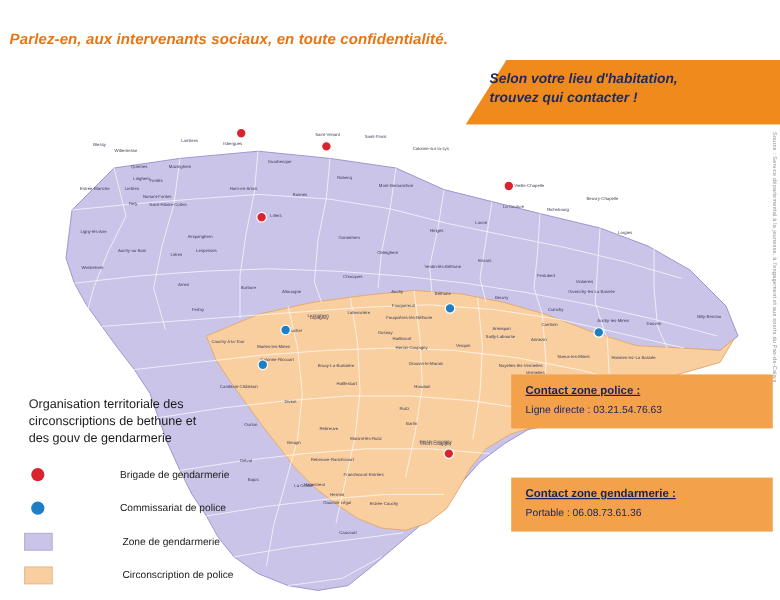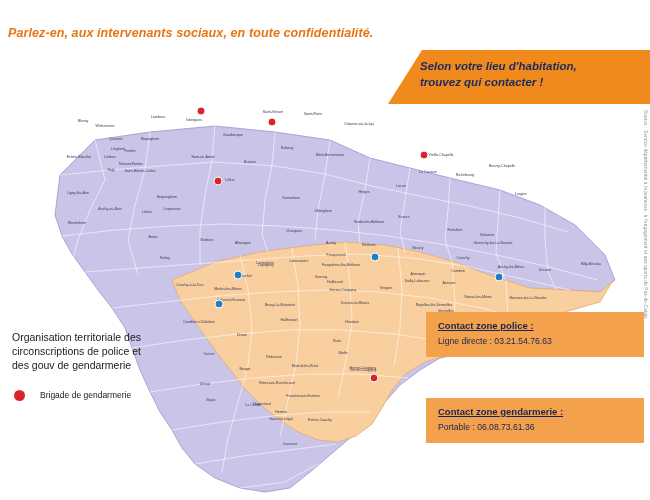--- a/index.html
+++ b/index.html
@@ -20,37 +20,37 @@
     white-space:nowrap;
   }
 
   
   .banner{
     position:absolute;right:0;top:50px;width:262px;height:54px;
     background:#f08a1c;
     clip-path:polygon(34px 0, 100% 0, 100% 100%, 0 100%);
   }
   .banner-txt{
-    position:absolute;right:18px;top:58px;width:212px;
+    position:absolute;right:30px;top:58px;width:212px;
     color:#1a2a5e;font-size:11.5px;font-weight:bold;font-style:italic;
     line-height:16px;text-align:left;
   }
 
   
   .map-area{position:absolute;left:0;top:40px;width:650px;height:460px;}
 
   
   .legend{
-    position:absolute;left:8px;top:330px;width:228px;
+    position:absolute;left:20px;top:330px;width:228px;
   }
   .legend-title{
     font-size:10.5px;color:#1b1b1b;line-height:14px;margin-bottom:12px;
     padding-left:4px;
   }
-  .legend-row{display:flex;align-items:center;height:22px;margin-bottom:6px;}
+  .legend-row{display:flex;align-items:center;height:22px;margin-bottom:6px;gap:48px;}
   .legend-swatch{width:22px;height:13px;margin-right:10px;flex:0 0 auto;border:1px solid rgba(0,0,0,.08);}
   .legend-dot{width:11px;height:11px;border-radius:50%;margin:0 15px 0 6px;flex:0 0 auto;}
   .legend-label{font-size:8.5px;color:#1b1b1b;}
 
   
   .contact{
     position:absolute;right:6px;
     background:#f3a24c;
     padding:8px 10px 9px 12px;
     width:196px;
@@ -247,26 +247,38 @@
         <div class="pt pol" title="Auchel" style="left: 238px; top: 235px;"></div>
         <div class="pt pol" title="Bruay-la-Buissière" style="left: 219px; top: 264px;"></div>
         <div class="pt pol" title="Noeux-les-Mines" style="left: 499px; top: 237px;"></div>
         <div class="pt gend" title="Vercin-Caugigny" style="left: 374px; top: 338px;"></div>
       </div>
   </div>
 
   <div class="legend">
     <div class="legend-title">
       <div>Organisation territoriale des</div>
-      <div>circonscriptions de police et</div>
+      <div>circonscriptions de bethune et</div>
       <div>des gouv de gendarmerie</div>
     </div>
     <div class="legend-row">
       <span class="legend-dot" style="background:#d9232e"></span>
       <span class="legend-label">Brigade de gendarmerie</span>
+    </div>
+    <div class="legend-row">
+      <span class="legend-dot" style="background:#1f7fc4"></span>
+      <span class="legend-label">Commissariat de police</span>
+    </div>
+    <div class="legend-row">
+      <span class="legend-swatch" style="background:#c9c4e8"></span>
+      <span class="legend-label">Zone de gendarmerie</span>
+    </div>
+    <div class="legend-row">
+      <span class="legend-swatch" style="background:#f9cfa0"></span>
+      <span class="legend-label">Circonscription de police</span>
     </div>
   </div>
 
   <div class="contact police">
     <h4>Contact zone police :</h4>
     <p>Ligne directe : 03.21.54.76.63</p>
   </div>
 
   <div class="contact gendarmerie">
     <h4>Contact zone gendarmerie :</h4>

